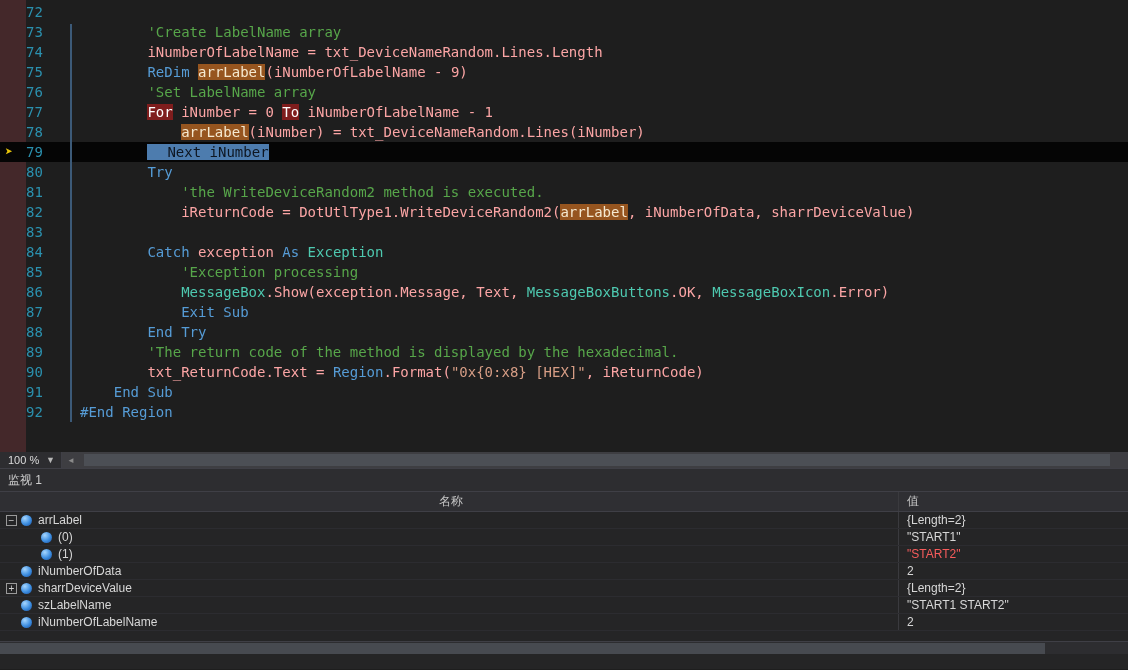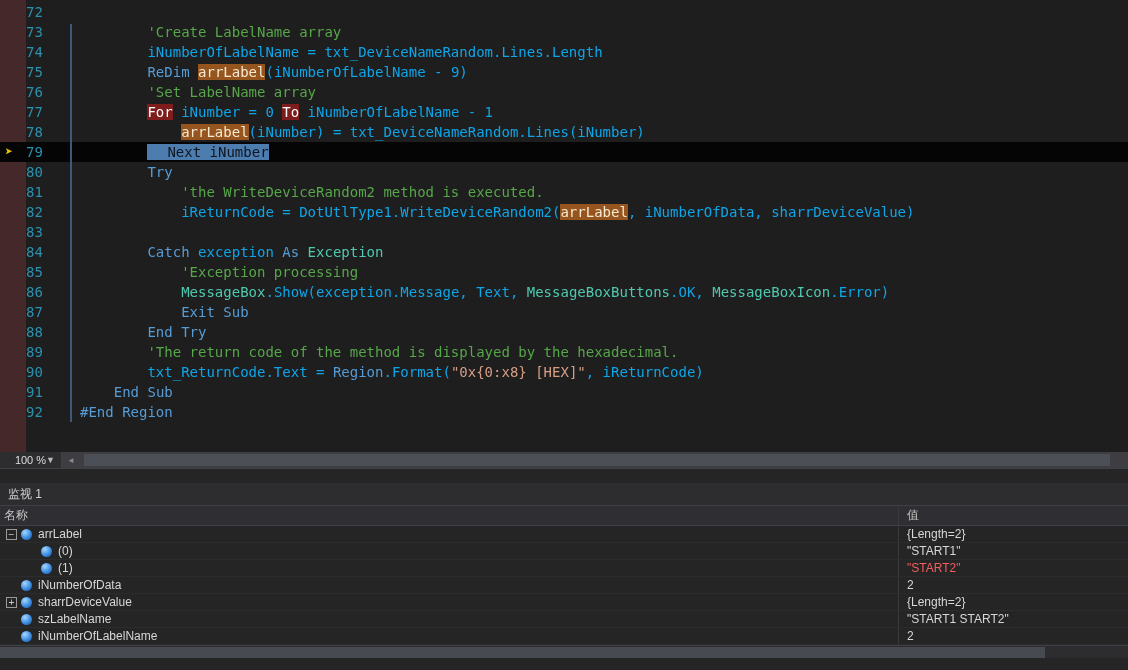--- a/index.html
+++ b/index.html
@@ -12,48 +12,48 @@
     padding-top:2px; }
   .glyph-strip { position:absolute; left:0; top:0; width:26px; height:452px; background:#44282a; }
   .region-guide { position:absolute; left:70px; top:24px; width:2px; height:398px; background:#3c5a78; }
   .code-row { position:relative; display:flex; height:20px; white-space:pre; }
   .code-row.current { background:#050505; }
   .glyph { flex:0 0 26px; position:relative; }
   .arrow { position:absolute; left:5px; top:0; color:#e8c50a; font-size:13px; line-height:20px; }
   .lnum { flex:0 0 34px; text-align:left; padding-right:7px; color:#2b91af; }
   .outline { flex:0 0 20px; }
   .codecell { flex:1; white-space:pre; }
-  .tok.p   { color:#0ea5e9; }
+  .tok.p   { color:#fca5a5; }
   .tok.k   { color:#569cd6; }
   .tok.com { color:#57a64a; }
   .tok.t   { color:#4ec9b0; }
   .tok.s   { color:#d69d85; }
   .tok.hl-word { background:#96551f; color:#f5e9d0; }
   .tok.hl-kw   { background:#7f1d1d; color:#ffffff; }
   .tok.hl-sel  { background:#4d7cae; color:#0e1621;padding-left:20px; }
 
   
   .editor-bar { display:flex; height:16px; background:#3e3e42; align-items:stretch; }
-  .zoom-box { flex:0 0 62px; display:flex; align-items:center; justify-content:flex-end;
+  .zoom-box { flex:0 0 62px; display:flex; align-items:center; justify-content:space-between;
     padding:0 6px 0 8px; background:#2d2d30; border-right:1px solid #3f3f46;
     color:#dcdcdc; font-size:11px; cursor:default; }
   .zoom-caret { color:#b8b8b8; font-size:9px; }
   .hscroll-left { flex:0 0 18px; display:flex; align-items:center; justify-content:center;
     color:#8a8a8a; font-size:8px; }
   .hscroll-track { flex:1; position:relative; background:#3e3e42; }
   .hscroll-thumb { position:absolute; left:4px; top:2px; height:12px; width:1026px; background:#4c4f55; }
 
   
   .watch { height:201px; border-top:1px solid #3f3f46; background:#252526; display:flex;
     flex-direction:column; font-size:12px; color:#d7d7d7; }
   .watch-title { flex:0 0 22px; background:#2d2d30; color:#cfcfcf; line-height:22px;
-    padding-left:8px; border-bottom:1px solid #3f3f46;margin-top:14px; }
+    padding-left:8px; border-bottom:1px solid #3f3f46; }
   .watch-header { flex:0 0 20px; display:flex; background:#2f2f33; border-bottom:1px solid #3f3f46;
     color:#c5c5c5; line-height:19px; }
-  .col-name { flex:0 0 898px; padding-left:4px; }
+  .col-name { flex:0 0 898px; padding-left:4px;text-align:center; }
   .col-value { flex:1; padding-left:8px; border-left:1px solid #3a3a3e; }
   .watch-rows { flex:0 0 auto; }
   .w-row { display:flex; height:17px; line-height:16px; border-bottom:1px solid #2c2c30; }
   .w-name { flex:0 0 898px; display:flex; align-items:center; }
   .w-value { flex:1; padding-left:8px; border-left:1px solid #3a3a3e; white-space:pre; }
   .w-value.changed { color:#f85c5c; }
   .spacer { display:inline-block; height:1px; }
   .expander { width:11px; height:11px; flex:0 0 11px; margin-right:4px; border:1px solid #9a9a9a;
     color:#d0d0d0; font-size:10px; line-height:9px; text-align:center; background:#252526; }
   .expander.none { border-color:transparent; background:transparent; }

